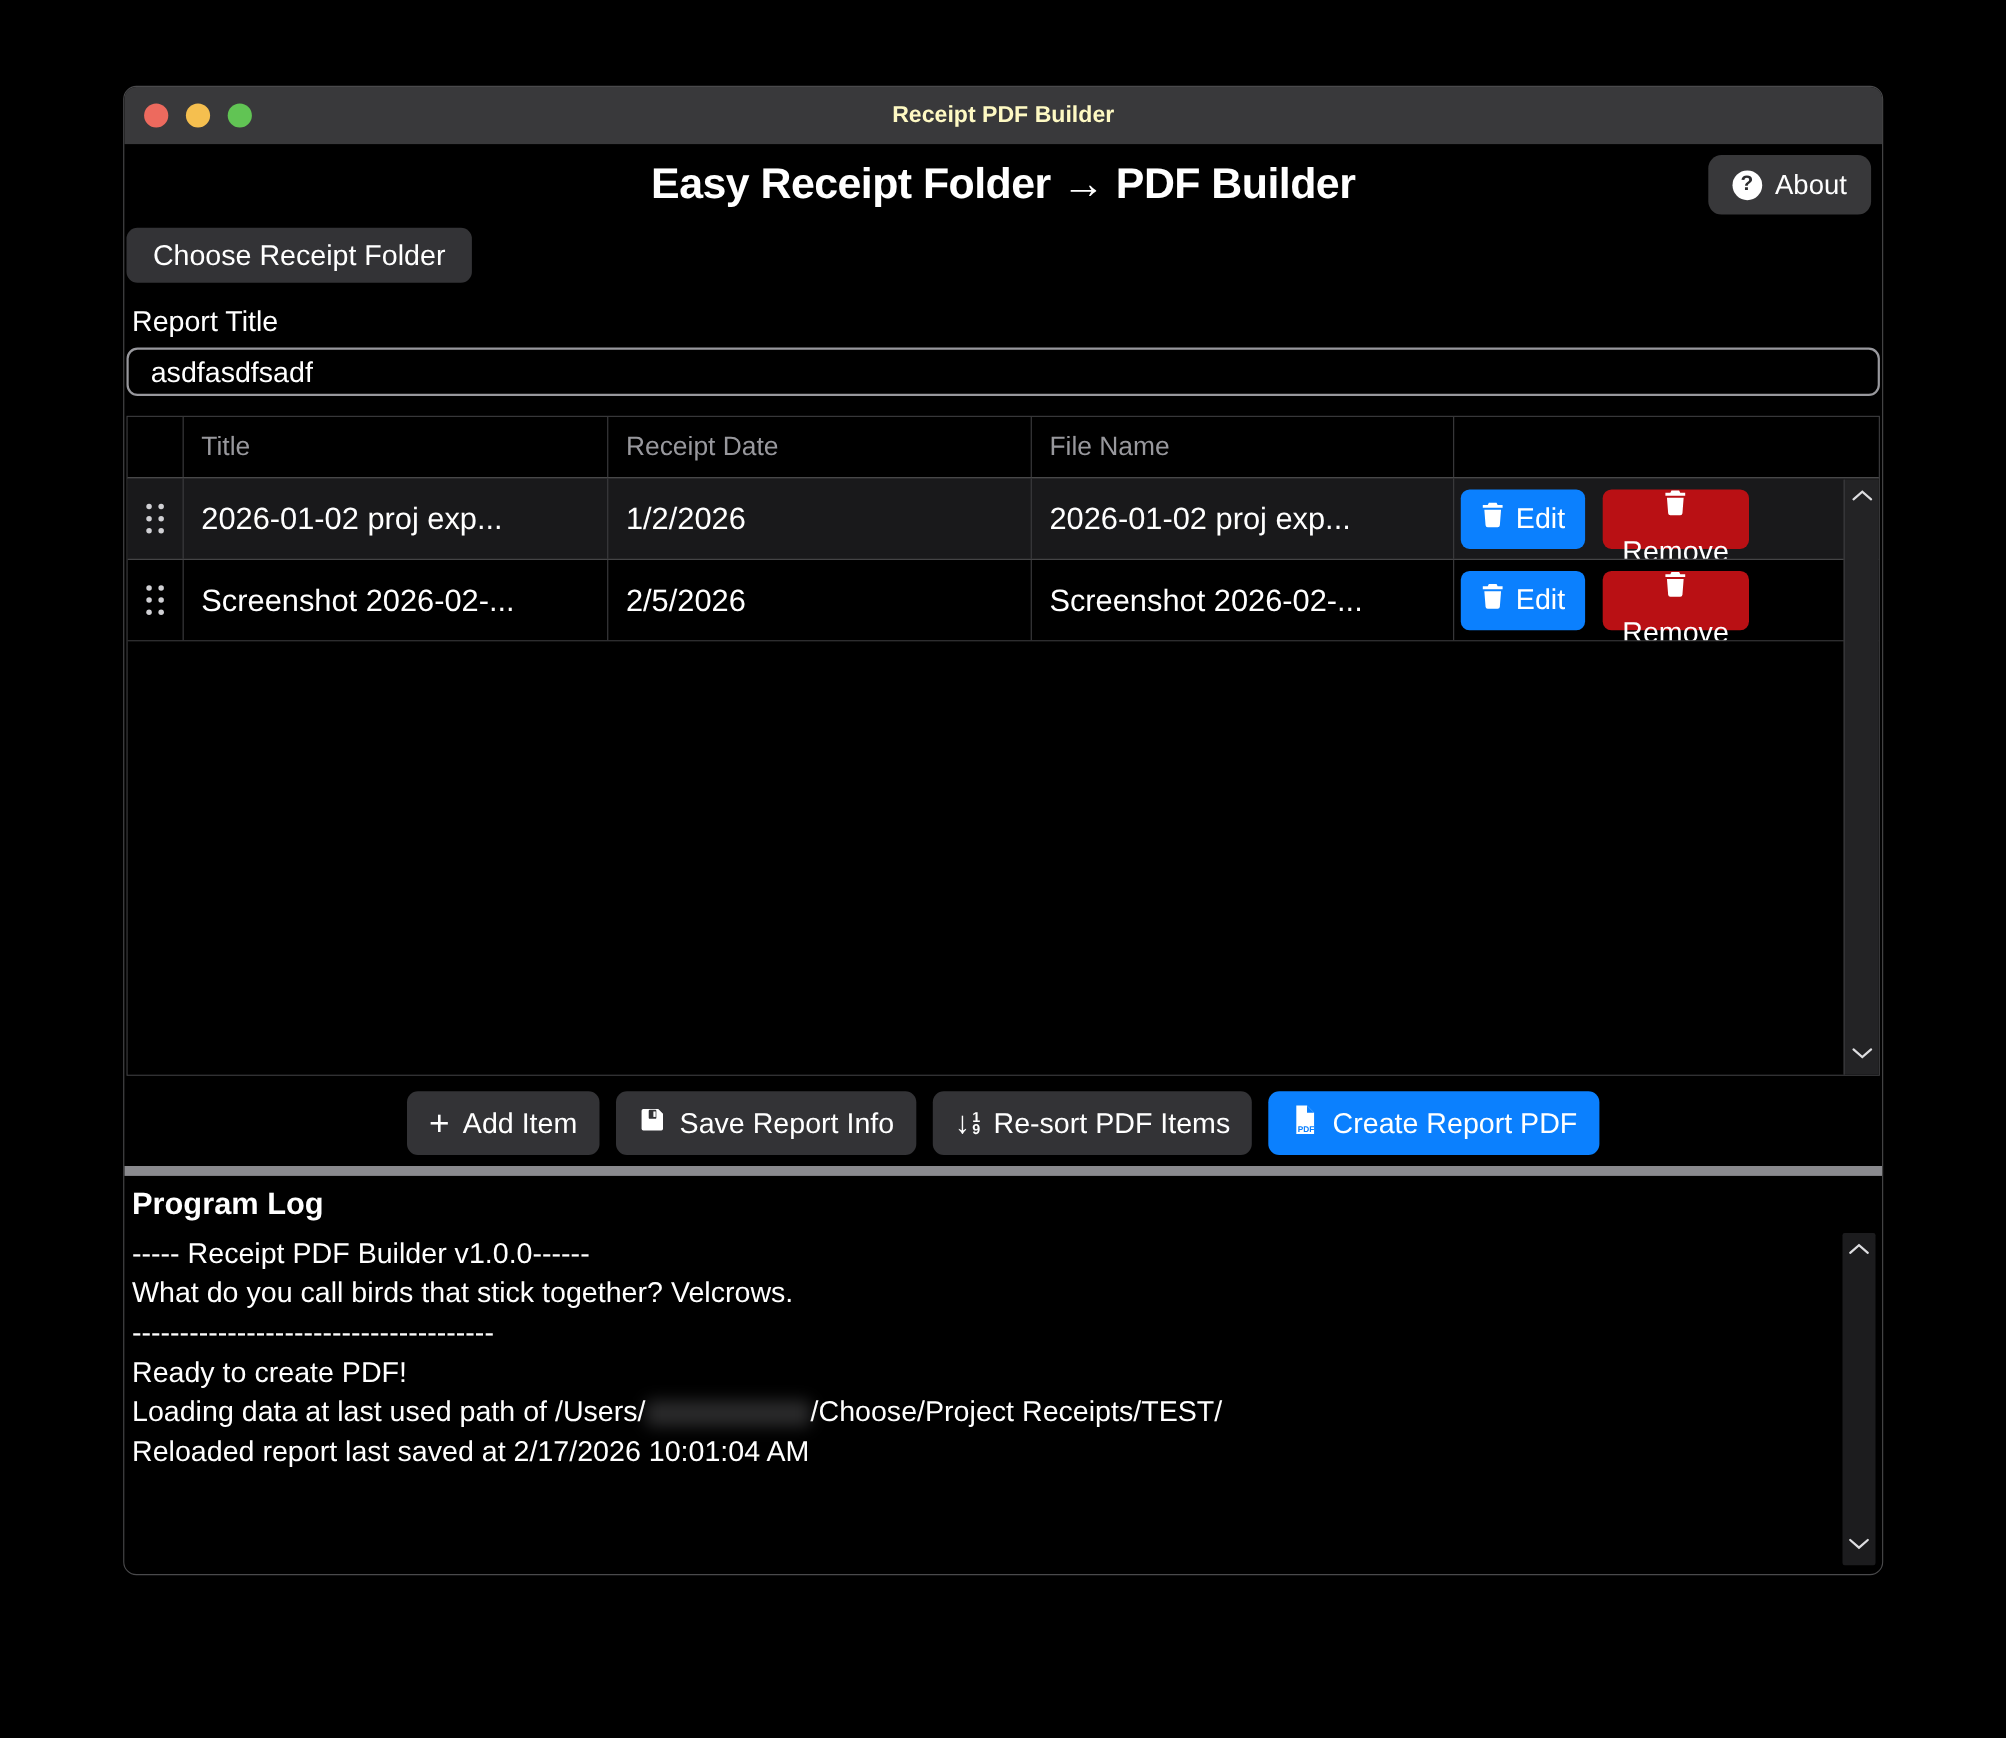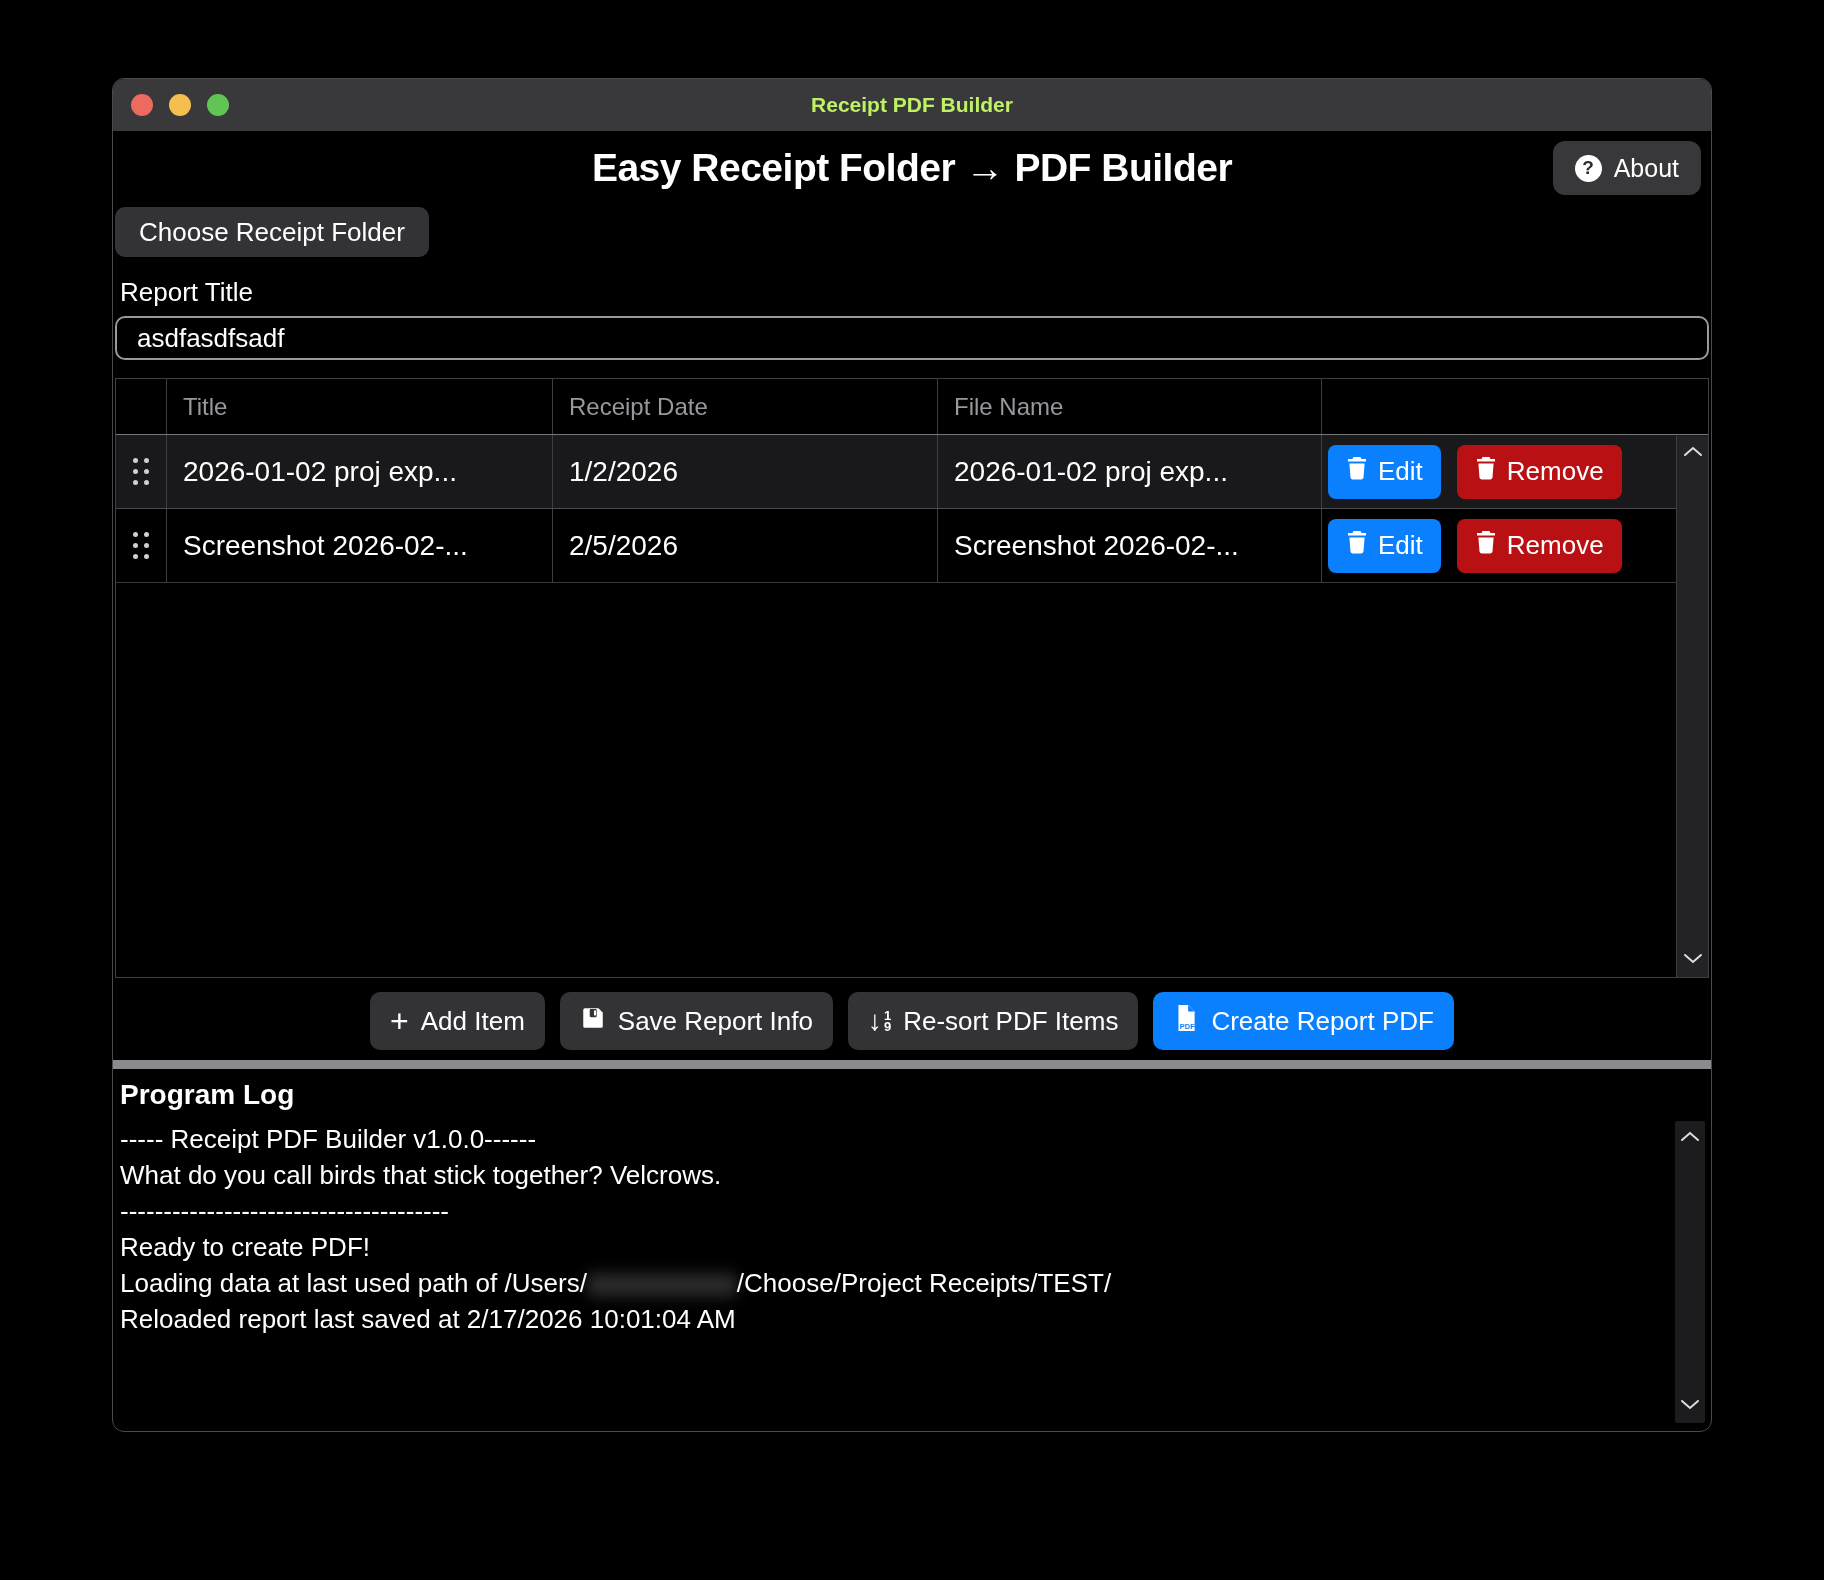--- a/index.html
+++ b/index.html
@@ -9,21 +9,21 @@
     background:#000; border:1px solid #4a4a4c; border-radius:12px; overflow:hidden;
     display:flex; flex-direction:column;
   }
   
   .titlebar { height:52px; background:#39393b; display:flex; align-items:center; justify-content:center; position:relative; flex:0 0 auto; }
   .traffic { position:absolute; left:18px; top:0; height:100%; display:flex; align-items:center; gap:16px; }
   .light { width:22px; height:22px; border-radius:50%; }
   .light.red { background:#ed6a5e; }
   .light.yellow { background:#f5bf4f; }
   .light.green { background:#61c454; }
-  .titlebar-title { color:#bef264; font-size:21px; font-weight:700; }
+  .titlebar-title { color:#fef9c3; font-size:21px; font-weight:700; }
   
   .header-row { position:relative; margin-top:8px; height:58px; flex:0 0 auto; }
   .page-title { text-align:center; color:#fff; font-size:39px; font-weight:700; line-height:58px; letter-spacing:-0.5px; }
   .about-btn { position:absolute; right:10px; top:2px; height:54px; background:#38383a; border:none; border-radius:12px;
     color:#fff; font-size:25px; display:flex; align-items:center; gap:12px; padding:0 22px; cursor:pointer; font-family:inherit; }
   .q-icon { width:27px; height:27px; background:#fff; color:#2c2c2e; border-radius:50%; font-size:19px; font-weight:700; display:flex; align-items:center; justify-content:center; }
   
   .choose-btn { margin:10px 0 0 2px; align-self:flex-start; height:50px; background:#333336; border:none; border-radius:10px;
     color:#fff; font-size:26px; padding:0 24px; cursor:pointer; font-family:inherit; flex:0 0 auto; }
   .rt-label { margin:20px 0 0 7px; color:#fff; font-size:26px; flex:0 0 auto; }
@@ -43,21 +43,21 @@
   .trow.alt { background:#19191b; }
   .trow:not(.alt) { border-bottom:1px solid #39393b; }
   .tcell { color:#fff; font-size:28px; display:flex; align-items:center; padding-left:16px; overflow:hidden; white-space:nowrap; }
   .handle-cell { display:flex; align-items:center; justify-content:center; padding-left:0; cursor:grab; }
   .dots { display:grid; grid-template-columns:repeat(2,5px); grid-template-rows:repeat(3,5px); gap:6px; }
   .dots i { width:5px; height:5px; border-radius:50%; background:#d0d0d4; }
   .actions-cell { display:flex; align-items:center; gap:16px; padding-left:6px; }
   .row-btn { height:54px; border:none; border-radius:8px; color:#fff; font-size:26px; font-weight:500;
     display:flex; align-items:center; gap:10px; padding:0 18px; cursor:pointer; font-family:inherit; }
   .edit-btn { background:#0b80fe; }
-  .remove-btn { background:#b91014; }
+  .remove-btn { background:#b91014;flex-direction:column; }
   .vscroll { position:absolute; right:0; top:57px; bottom:0; width:32px; background:#232325; border-left:1px solid #3e3e40;
     display:flex; flex-direction:column; justify-content:space-between; align-items:center; padding:8px 0; }
   
   .toolbar { margin-top:14px; display:flex; justify-content:center; gap:15px; flex:0 0 auto; }
   .tool-btn { height:58px; background:#333336; border:none; border-radius:10px; color:#fff; font-size:26px;
     display:flex; align-items:center; gap:12px; padding:0 20px; cursor:pointer; font-family:inherit; }
   .tool-btn.primary { background:#0b80fe;align-items:center; }
   .plus-glyph { font-size:32px; font-weight:500; line-height:1; }
   .sort-icon { display:flex; align-items:center; gap:2px; }
   .sort-arrow { font-size:28px; font-weight:700; line-height:1; }

